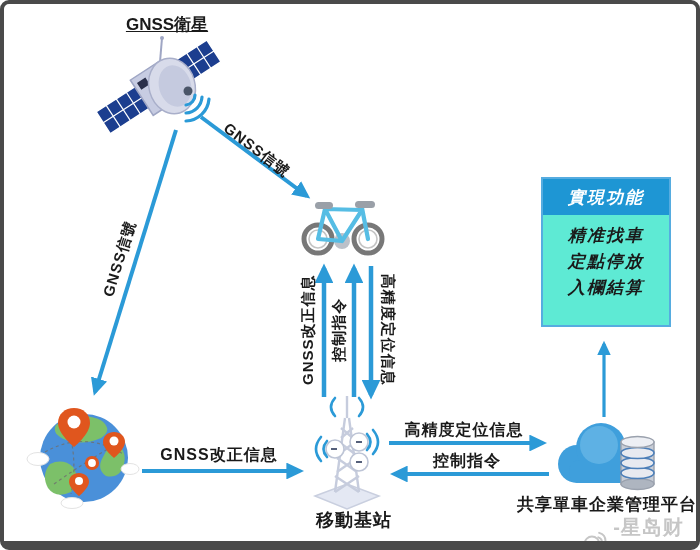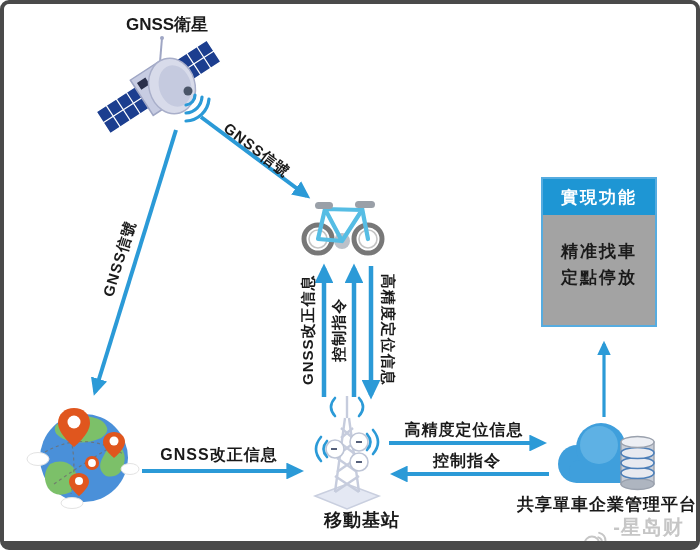--- a/index.html
+++ b/index.html
@@ -8,27 +8,27 @@
     background:#ffffff;border:4px solid #4a4a4a;border-bottom-width:9px;
     border-radius:9px;overflow:hidden;
     font-family:"Liberation Sans","DejaVu Sans",sans-serif;color:#1a1a1a;
   }
   .abs{position:absolute;}
   .lbl{font-weight:700;color:#1a1a1a;text-align:center;line-height:1.15;}
   .node-lbl{font-size:18px;letter-spacing:1px;}
   .edge-lbl{font-size:16px;letter-spacing:1px;white-space:nowrap;}
   .rot{transform-origin:center center;}
   
-  #func-box{left:537px;top:173px;width:116px;height:150px;background:#a3a3a3;
-    border:2px solid #56ACE0;box-sizing:border-box;}
+  #func-box{left:537px;top:173px;width:130px;height:150px;background:#5eead4;
+    border:2px solid #56ACE0;box-sizing:border-box;font-style:italic;}
   #func-head{height:36px;background:#1E96D4;color:#fff;font-weight:700;
     font-size:17px;letter-spacing:2px;display:flex;align-items:center;justify-content:center;}
   .func-item{font-size:17px;font-weight:700;letter-spacing:2px;text-align:center;
     line-height:26px;}
-  #func-items{padding-top:24px;}
+  #func-items{padding-top:8px;}
   #watermark{left:578px;top:510px;display:flex;align-items:center;gap:4px;
     color:#c6c6c6;font-weight:700;font-size:20px;letter-spacing:1px;}
 </style>
 </head>
 <body>
 
 <div id="frame">
 
   <svg class="abs" style="left:0;top:0" width="700" height="550" viewBox="0 0 700 550">
     <defs>
@@ -145,25 +145,26 @@
       <ellipse cx="88.5" cy="45" rx="16.5" ry="5.5" fill="#E8EAF0" stroke="#4D7FB8" stroke-width="1.6"></ellipse>
       <ellipse cx="88.5" cy="34" rx="16.5" ry="5.5" fill="#EDEFF4" stroke="#9AA1AD" stroke-width="1.4"></ellipse>
     </g>
   </svg>
 
   <div id="func-box" class="abs">
     <div id="func-head">實現功能</div>
     <div id="func-items">
       <div class="func-item">精准找車</div>
       <div class="func-item">定點停放</div>
+      <div class="func-item">入欄結算</div>
     </div>
   </div>
 
-  <div class="abs lbl" style="left:108px;top:11px;width:110px;font-size:17px;">GNSS衛星</div>
-  <div class="abs lbl node-lbl" style="left:316px;top:506px;width:84px;">移動基站</div>
+  <div class="abs lbl" style="left:108px;top:11px;width:110px;font-size:17px;text-decoration:underline;">GNSS衛星</div>
+  <div class="abs lbl node-lbl" style="left:308px;top:506px;width:84px;">移動基站</div>
   <div class="abs lbl" style="left:508px;top:491px;width:190px;font-size:17px;letter-spacing:1px;">共享單車企業管理平台</div>
 
   <div class="abs lbl edge-lbl rot" style="left:45px;top:246px;width:140px;font-size:15px;transform:rotate(-73deg);">GNSS信號</div>
   <div class="abs lbl edge-lbl rot" style="left:183px;top:137px;width:140px;font-size:15px;transform:rotate(37deg);">GNSS信號</div>
 
   <div class="abs lbl edge-lbl rot" style="left:234px;top:317px;width:140px;font-size:15px;transform:rotate(-90deg);">GNSS改正信息</div>
   <div class="abs lbl edge-lbl rot" style="left:265px;top:317px;width:140px;font-size:15px;transform:rotate(-90deg);">控制指令</div>
   <div class="abs lbl edge-lbl rot" style="left:314px;top:317px;width:140px;font-size:15px;transform:rotate(90deg);">高精度定位信息</div>
 
   <div class="abs lbl edge-lbl" style="left:135px;top:442px;width:160px;">GNSS改正信息</div>

